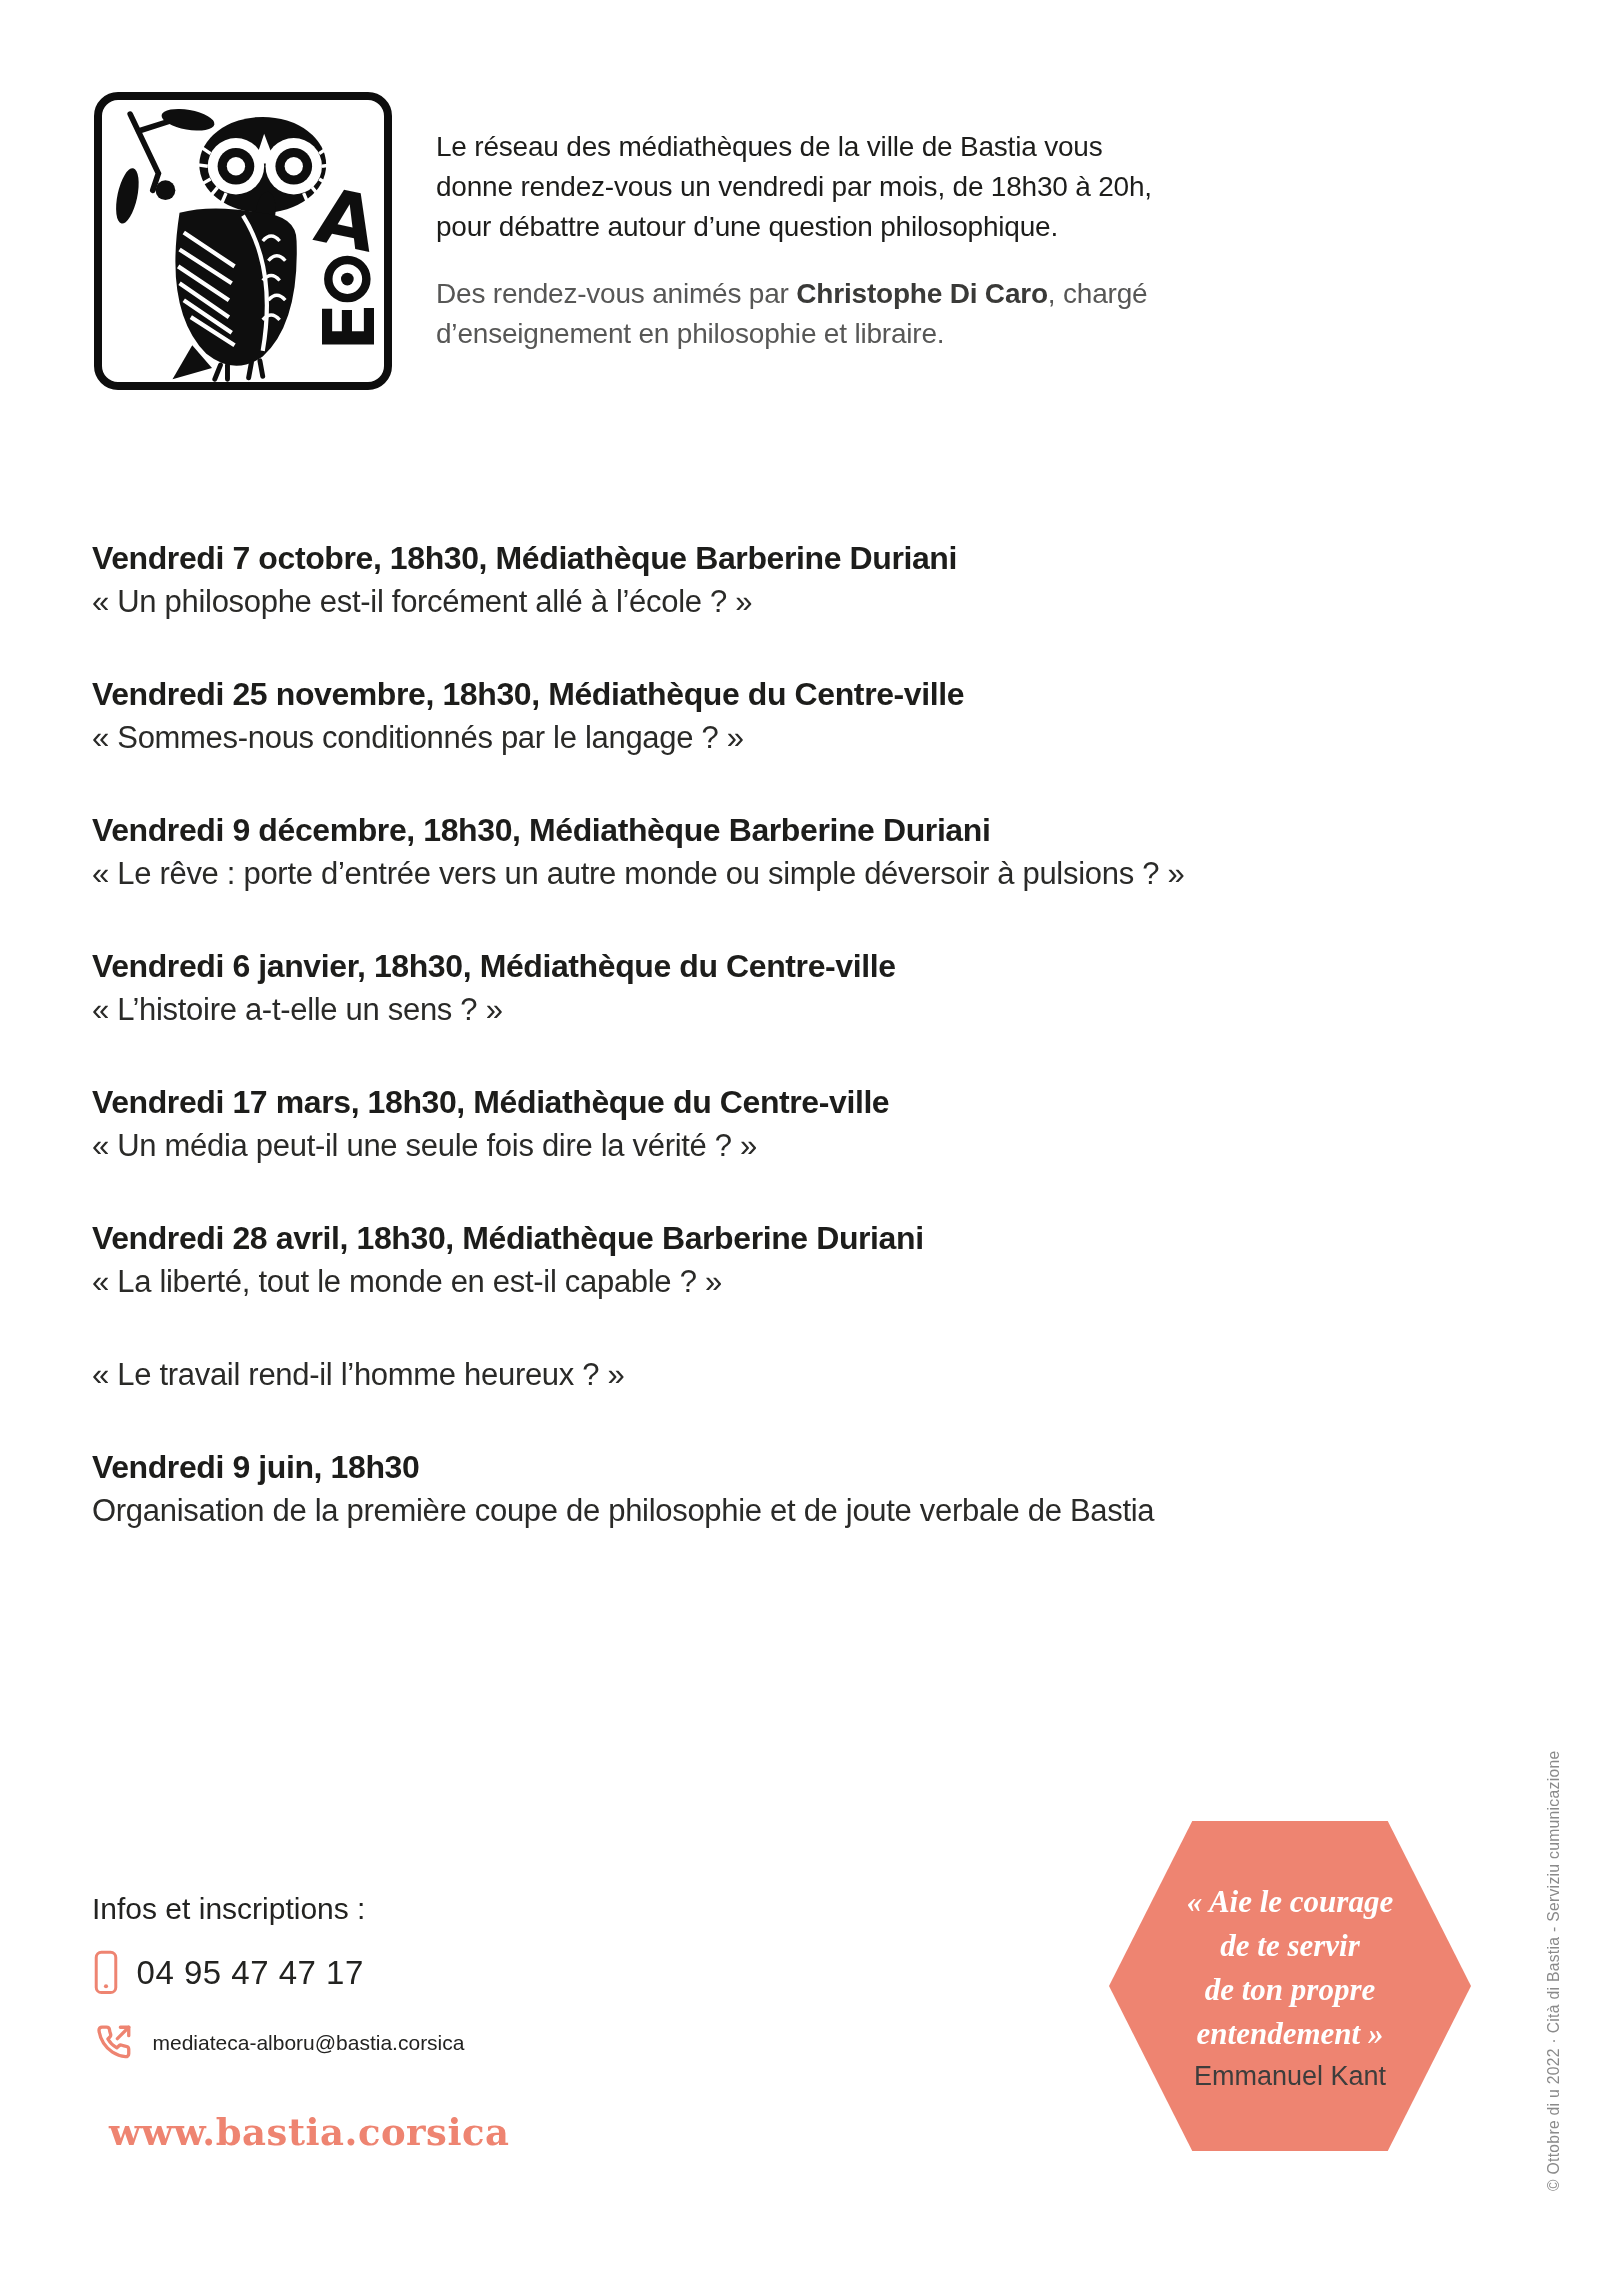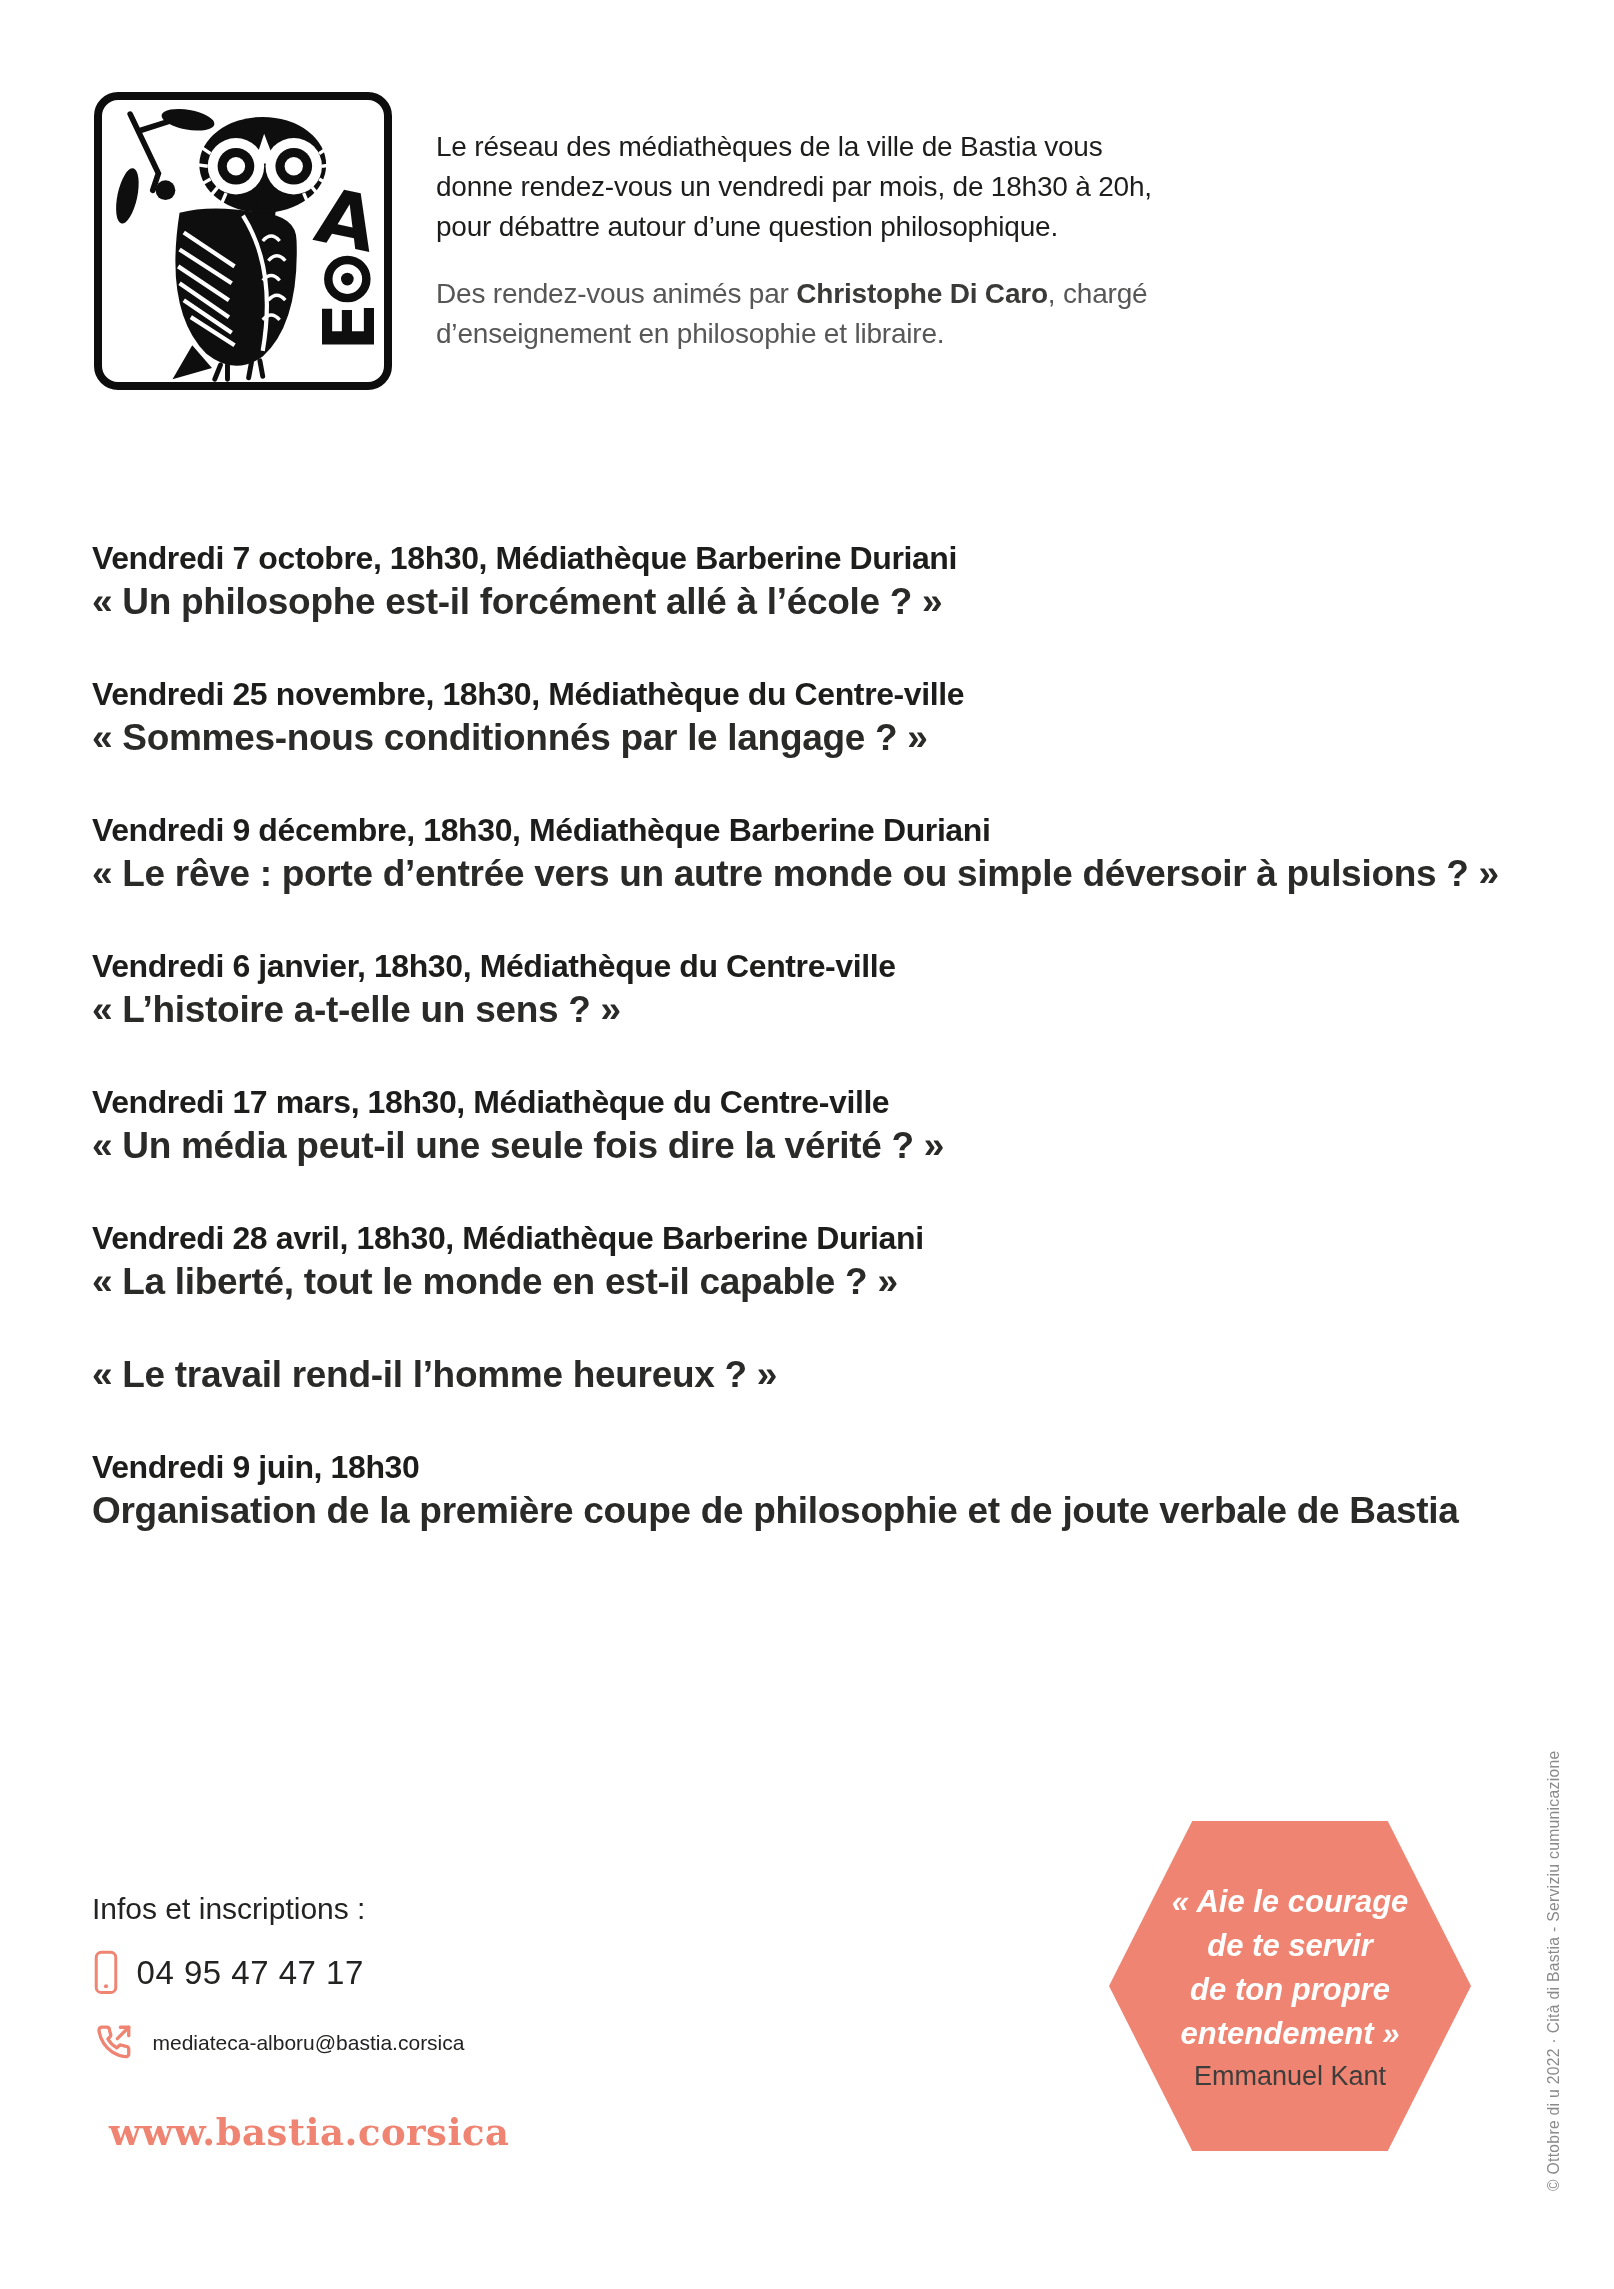--- a/index.html
+++ b/index.html
@@ -26,21 +26,21 @@
   }
   .intro-name{font-weight:700;color:#3a3a38;}
   
   .events{position:absolute;left:92px;top:537px;}
   .event{margin-bottom:50px;}
   .event-title{
     font-size:32px;font-weight:700;line-height:43px;color:#1d1d1b;
     letter-spacing:-0.4px;white-space:nowrap;
   }
   .event-question{
-    font-size:37px;font-weight:700;line-height:43px;color:#2a2a28;
+    font-size:31px;font-weight:400;line-height:43px;color:#2a2a28;
     letter-spacing:-0.3px;white-space:nowrap;
   }
   
   .contact{position:absolute;left:92px;top:1892px;}
   .contact-heading{font-size:30px;font-weight:400;color:#232321;margin-bottom:24px;}
   .contact-row{display:flex;align-items:center;margin-bottom:26px;}
   .contact-row .icn{flex:0 0 auto;}
   .contact-phone{font-size:33px;color:#232321;margin-left:16.6px;letter-spacing:0.5px;}
   .contact-email{font-size:21px;color:#232321;margin-left:18.5px;text-decoration:none;}
   
@@ -51,21 +51,21 @@
   }
   
   .hexagon{
     position:absolute;left:1109px;top:1821px;width:362px;height:330px;
     background:#ee8471;
     clip-path:polygon(0 50%,23% 0,77% 0,100% 50%,77% 100%,23% 100%);
     display:flex;flex-direction:column;align-items:center;justify-content:center;
     text-align:center;
   }
   .quote-line{
-    font-family:Liberation Sans, sans-serif;font-style:italic;font-weight:700;
+    font-family:Liberation Serif, serif;font-style:italic;font-weight:700;
     font-size:31px;line-height:44px;color:#ffffff;white-space:nowrap;
   }
   .quote-author{margin-top:5.5px;font-size:27px;color:#3d3d3c;font-style:normal;}
   
   .credit-vertical{
     position:absolute;left:1545px;top:2191px;transform-origin:0 0;
     transform:rotate(-90deg);white-space:nowrap;
     font-size:15.7px;color:#8a8a8a;letter-spacing:0.3px;
   }
 </style>

